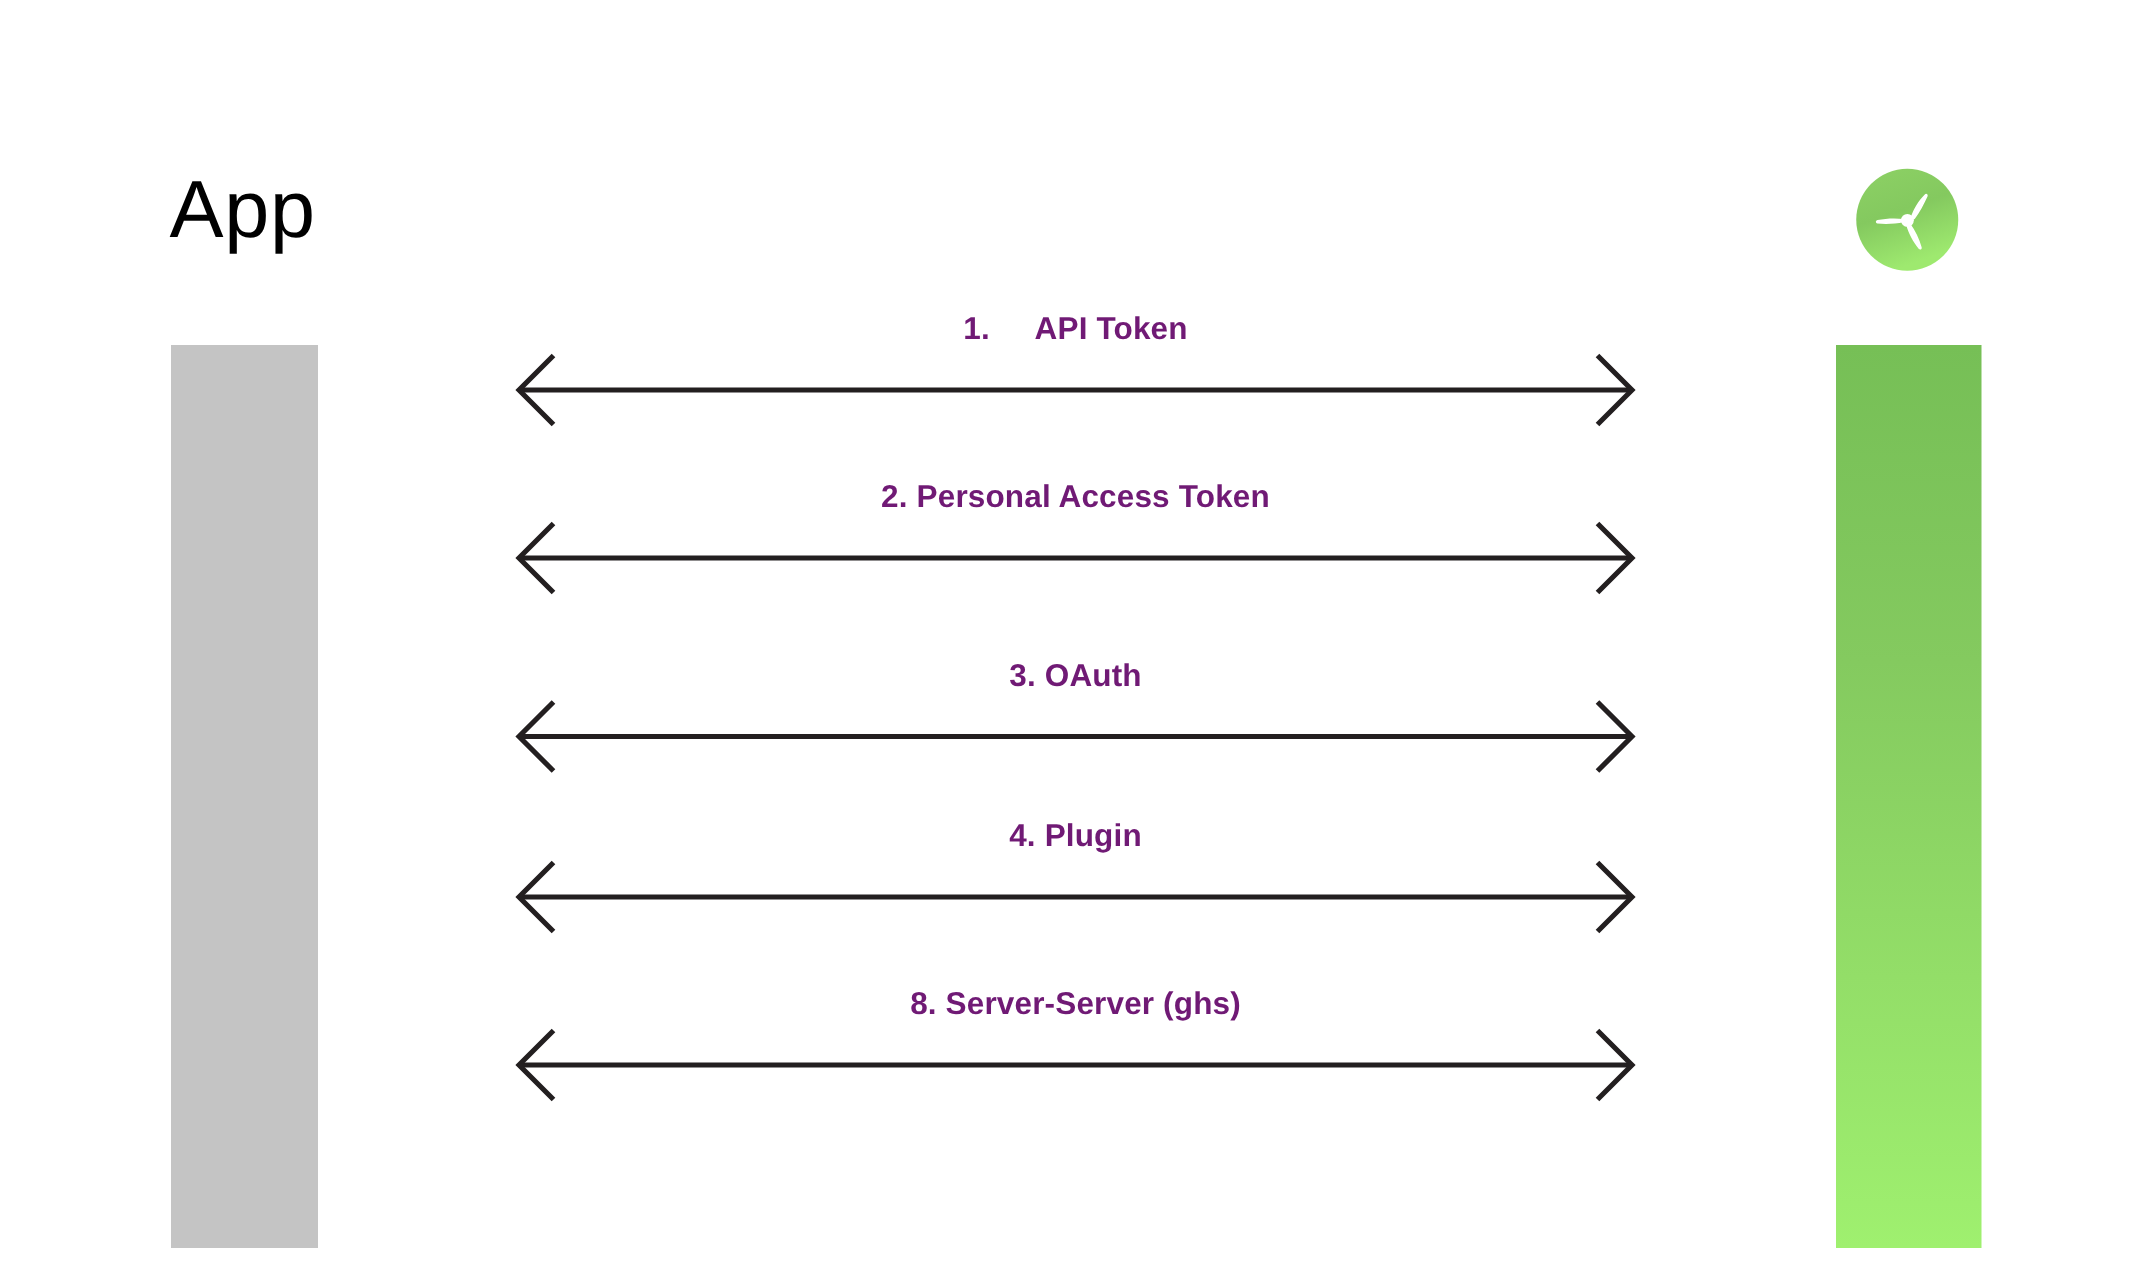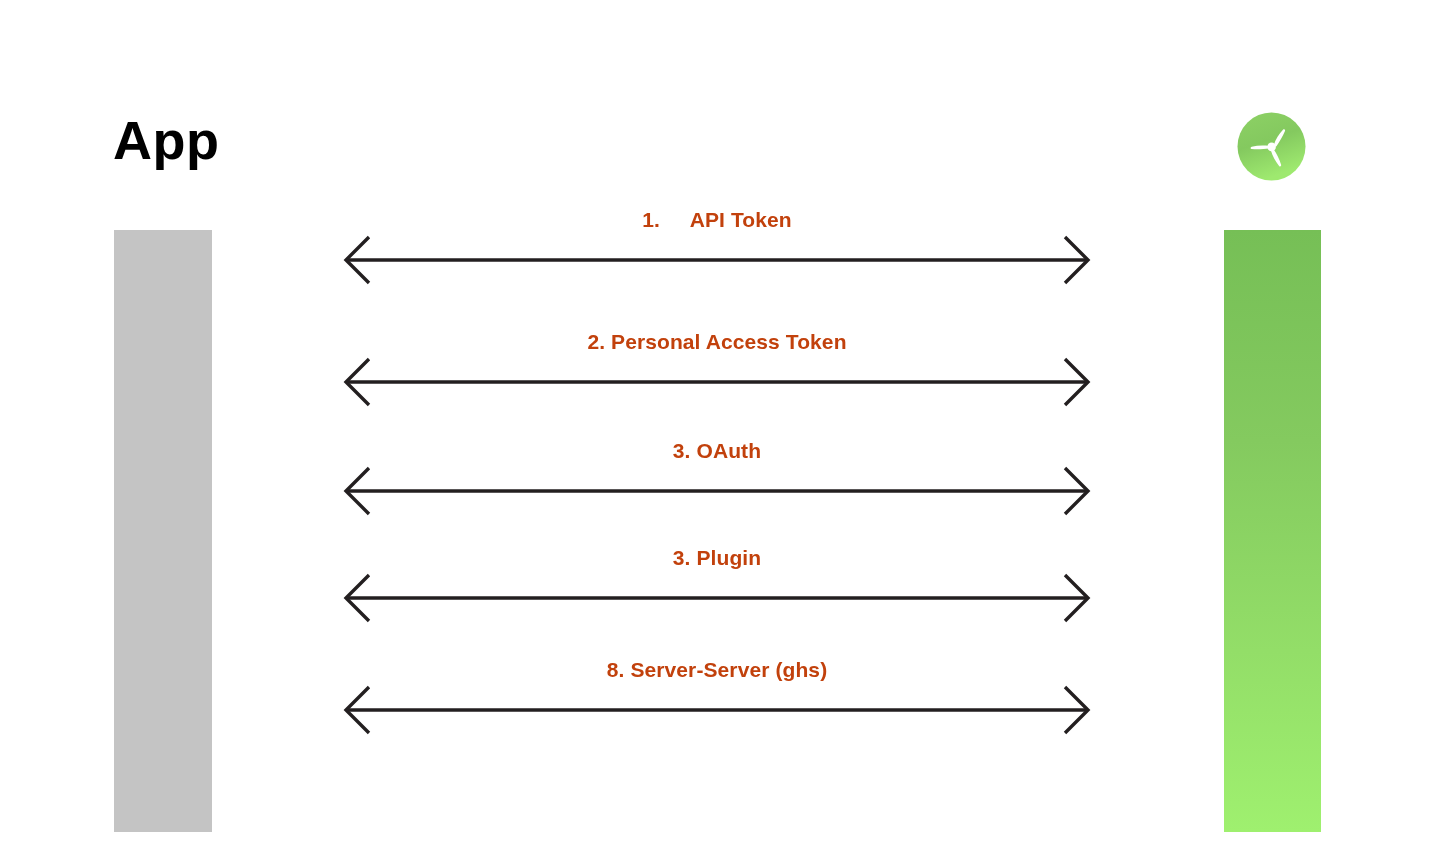--- a/index.html
+++ b/index.html
@@ -19,21 +19,21 @@
     background: #ffffff;
     overflow: hidden;
   }
 
   
   .actor-title {
     position: absolute;
     left: 113px;
     top: 112px;
     font-size: 54px;
-    font-weight: 700;
+    font-weight: 400;
     letter-spacing: 0.5px;
     color: #000000;
     line-height: 1.05;
     white-space: nowrap;
   }
   .lifeline-left {
     position: absolute;
     left: 114px;
     top: 230px;
     width: 98px;
@@ -75,37 +75,37 @@
     height: 80px;
   }
   .msg-label {
     position: absolute;
     left: 0;
     top: 0;
     width: 756px;
     text-align: center;
     font-size: 21px;
     font-weight: bold;
-    color: #c2410c;
+    color: #701a75;
     letter-spacing: 0.1px;
     white-space: pre;
     line-height: 1.15;
   }
   .msg-arrow {
     position: absolute;
     left: 0;
     top: 26px;
     width: 756px;
     height: 52px;
   }
   .msg-arrow svg { display: block; }
 
   
   .msg-1 { top: 208px; }
-  .msg-2 { top: 330px; }
+  .msg-2 { top: 320px; }
   .msg-3 { top: 439px; }
   .msg-4 { top: 546px; }
   .msg-5 { top: 658px; }
 </style>
 </head>
 <body>
 
 <div id="canvas">
 
   <div class="actor-title">App</div>
@@ -176,21 +176,21 @@
           <g fill="none" stroke="#231f20" stroke-width="3.4" stroke-linecap="butt" stroke-linejoin="miter">
             <line x1="7" y1="26" x2="749" y2="26"></line>
             <polyline points="30,3 7,26 30,49"></polyline>
             <polyline points="726,3 749,26 726,49"></polyline>
           </g>
         </svg>
       </div>
     </div>
 
     <div class="msg msg-4">
-      <div class="msg-label">3. Plugin</div>
+      <div class="msg-label">4. Plugin</div>
       <div class="msg-arrow">
         <svg width="756" height="52" viewBox="0 0 756 52" xmlns="http://www.w3.org/2000/svg">
           <g fill="none" stroke="#231f20" stroke-width="3.4" stroke-linecap="butt" stroke-linejoin="miter">
             <line x1="7" y1="26" x2="749" y2="26"></line>
             <polyline points="30,3 7,26 30,49"></polyline>
             <polyline points="726,3 749,26 726,49"></polyline>
           </g>
         </svg>
       </div>
     </div>

